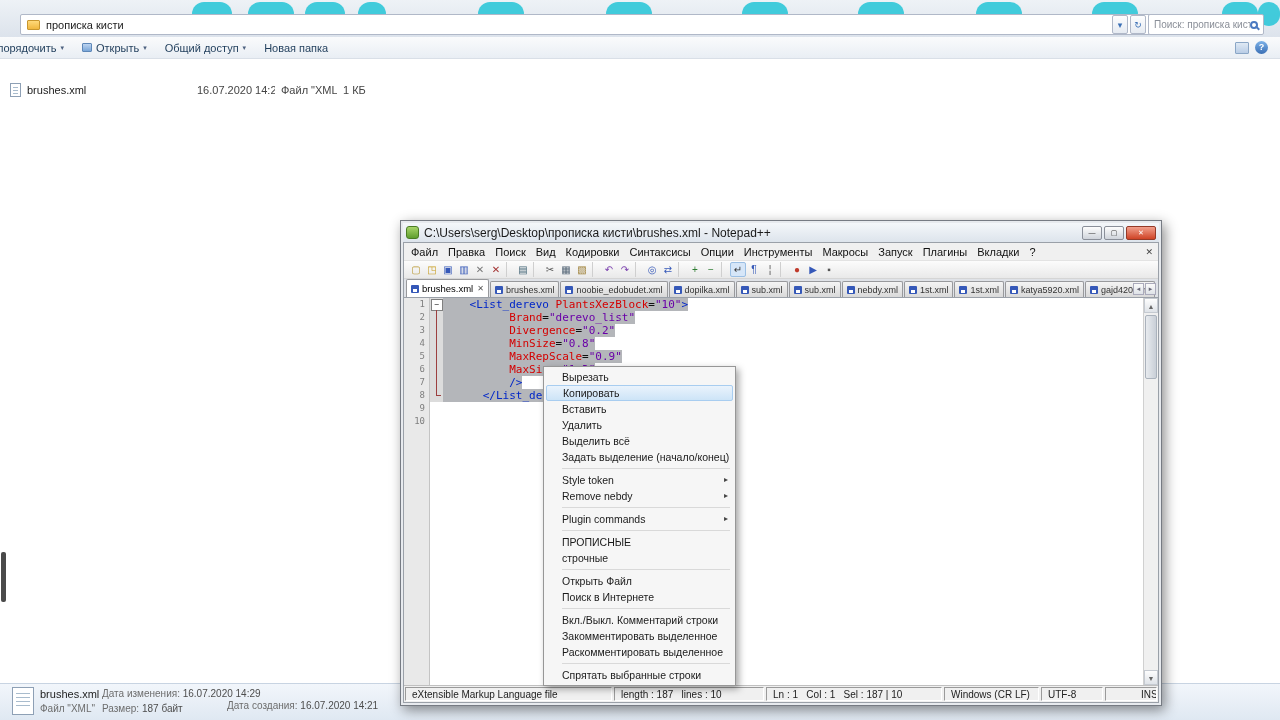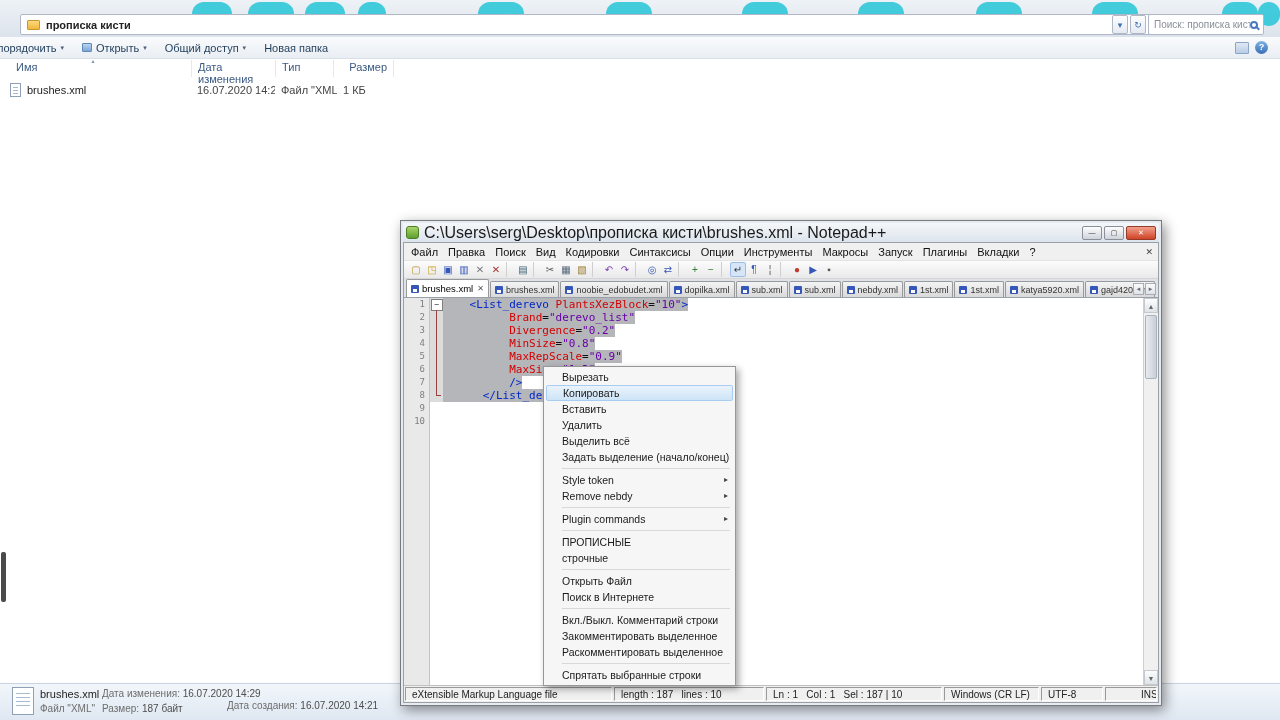--- a/index.html
+++ b/index.html
@@ -3,21 +3,21 @@
 <meta charset="utf-8">
 <style>
   * { box-sizing: border-box; margin: 0; padding: 0; }
   html,body { width:1280px; height:720px; overflow:hidden; }
   body { font-family:"Liberation Sans", sans-serif; background:#fff; position:relative; font-size:11px; color:#222; }
 
   
   .explorer { position:absolute; inset:0; background:#fff; }
   .glass { position:absolute; left:0; top:0; width:1280px; height:37px; background:linear-gradient(#eef2f6,#dce3ec); overflow:hidden; }
   .wshape { position:absolute; top:2px; height:24px; border-radius:12px; background:#2fc7d8; opacity:.9; }
-  .addrbar { position:absolute; left:20px; top:14px; width:1176px; height:21px; background:#fff; border:1px solid #b0b8c8; border-radius:2px; display:flex; align-items:center; padding:0 6px; z-index:2;font-weight:bold; }
+  .addrbar { position:absolute; left:20px; top:14px; width:1176px; height:21px; background:#fff; border:1px solid #b0b8c8; border-radius:2px; display:flex; align-items:center; padding:0 6px; z-index:2; }
   .fico { width:13px; height:10px; background:linear-gradient(#ffd97a,#f0b73f); border:1px solid #c8962e; border-radius:1px; margin-right:6px; flex:none; }
   .addr-extra { position:absolute; top:14px; left:1112px; height:21px; display:flex; align-items:center; gap:2px; z-index:2; }
   .sqbtn { width:16px; height:19px; border:1px solid #b0b8c8; background:linear-gradient(#fdfdfe,#e6ebf2); border-radius:2px; text-align:center; line-height:18px; font-size:9px; color:#3a6fb5; }
   .searchbox { position:absolute; left:1148px; top:14px; width:116px; height:21px; background:#fff; border:1px solid #b0b8c8; border-radius:2px; display:flex; align-items:center; padding:0 5px; z-index:2; }
   .searchbox .ph { color:#8a8f98; font-size:10px; flex:1; white-space:nowrap; overflow:hidden; }
   .mag { width:8px; height:8px; border:2px solid #4a79c1; border-radius:50%; position:relative; flex:none; }
   .mag::after { content:""; position:absolute; width:5px; height:2px; background:#4a79c1; transform:rotate(45deg); right:-4px; bottom:-2px; }
 
   .cmdbar { position:absolute; left:0; top:37px; width:1280px; height:22px; background:linear-gradient(#fafbfc,#e9eef4); border-bottom:1px solid #d9dfe7; display:flex; align-items:center; color:#1e3c5a; }
   .cmditem { display:flex; align-items:center; gap:4px; padding:0 9px; height:100%; white-space:nowrap; }
@@ -44,21 +44,21 @@
   .dtype { position:absolute; left:40px; top:19px; color:#6d6d6d; font-size:10px; }
   .dmod  { position:absolute; left:102px; top:4px; color:#6d6d6d; font-size:10px; }
   .dsize { position:absolute; left:102px; top:19px; color:#6d6d6d; font-size:10px; }
   .dcre  { position:absolute; left:227px; top:4px; color:#6d6d6d; font-size:10px;margin-top:12px; }
   .dval { color:#4d4d4d; }
 
   
   .npp { position:absolute; left:400px; top:220px; width:762px; height:486px; background:#e7eaee; border:1px solid #767b83; box-shadow:3px 4px 12px rgba(0,0,0,.45); padding:2px; z-index:5; display:flex; flex-direction:column; }
   .titlebar { height:19px; background:linear-gradient(#f4f7fa,#dde4ec); display:flex; align-items:center; padding:0 3px; flex:none; }
   .nppico { width:13px; height:13px; border-radius:3px; background:linear-gradient(#a8d56a,#5f9e2f); border:1px solid #4a7d24; margin-right:5px; flex:none; }
-  .title-text { font-size:16px; color:#1a1a1a; white-space:nowrap; overflow:hidden; flex:1; }
+  .title-text { font-size:12px; color:#1a1a1a; white-space:nowrap; overflow:hidden; flex:1; }
   .tbtn { width:20px; height:14px; border:1px solid #8a8f99; border-radius:2px; background:linear-gradient(#fdfdfd,#cfd4db); display:flex; align-items:center; justify-content:center; font-size:7px; color:#333; margin-left:2px; flex:none; }
   .tbtn.close { width:30px; background:linear-gradient(#f2a08c,#cf4326); color:#fff; border-color:#953a28; }
   .nppbody { flex:1; background:#f0f0f0; border:1px solid #9aa0a8; display:flex; flex-direction:column; overflow:hidden; }
   .menubar { height:17px; display:flex; align-items:center; padding:0 2px; position:relative; flex:none; }
   .mi { padding:1px 5px; font-size:11px; color:#111; }
   .menubar-close { position:absolute; right:5px; font-size:9px; color:#444; }
   .nppbar { height:19px; background:linear-gradient(#fcfcfc,#e9e9e9); border-top:1px solid #e3e3e3; border-bottom:1px solid #d5d5d5; display:flex; align-items:center; padding:0 4px; flex:none; }
   .ticon { width:16px; height:15px; display:flex; align-items:center; justify-content:center; font-size:10px; margin:0 0; border:1px solid transparent; border-radius:2px; }
   .ticon.active { background:#d6e6f8; border-color:#9bbfe4; }
   .tsep { width:6px; height:15px; border-left:1px solid #cfcfcf; margin:0 3px 0 2px; }
@@ -147,26 +147,20 @@
     </div>
     <div class="cmditem">
       <span>Новая папка</span>
     </div>
     <div class="cmdright">
       <span class="viewico"></span>
       <span class="helpico">?</span>
     </div>
   </div>
 
-  <div class="headers">
-      <div class="colh" style="width: 182px;"><span>Имя</span><span class="sortarrow">▴</span></div>
-      <div class="colh" style="width: 84px;"><span>Дата изменения</span></div>
-      <div class="colh" style="width: 58px;"><span>Тип</span></div>
-      <div class="colh" style="width: 60px; text-align: right;"><span>Размер</span></div>
-    </div>
 
   <div class="filerow">
     <span class="pageicon"></span>
     <span class="cell" style="width:170px">brushes.xml</span>
     <span class="cell" style="width:84px; color:#444">16.07.2020 14:29</span>
     <span class="cell" style="width:62px; color:#444">Файл "XML"</span>
     <span class="cell" style="width:56px; text-align:left; color:#444">1 КБ</span>
   </div>
 
   <div class="leftscroll"></div>

